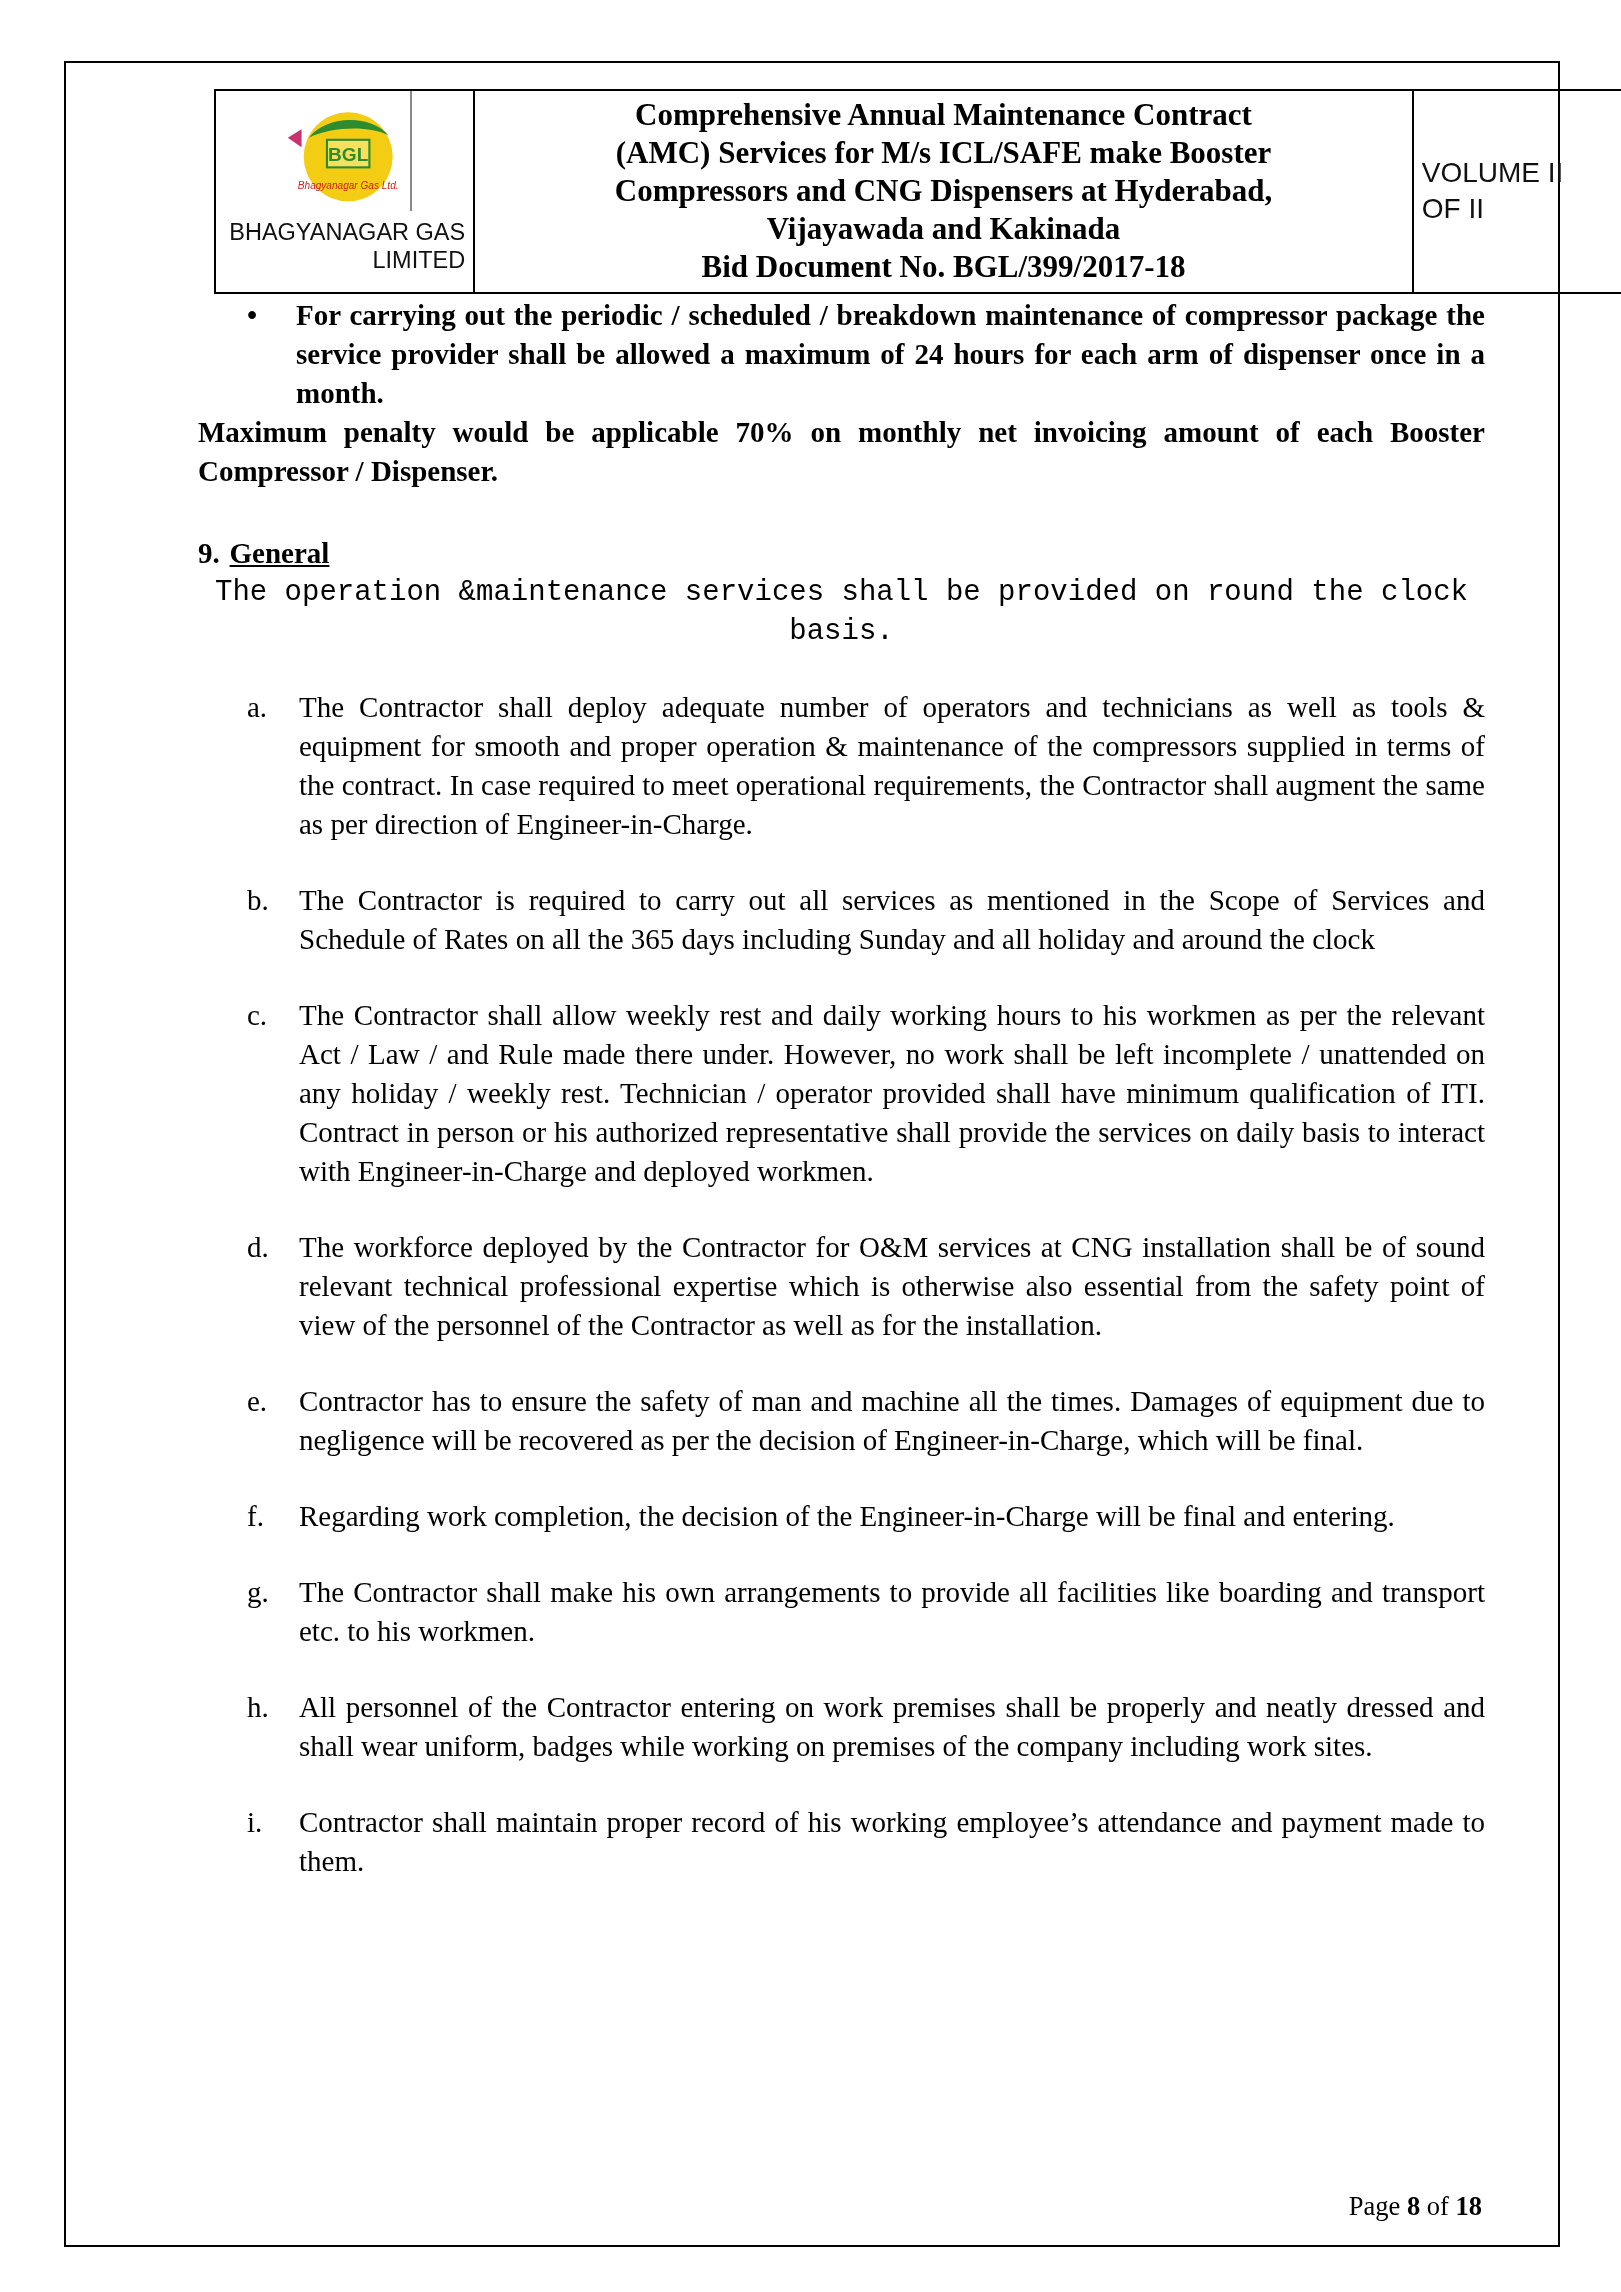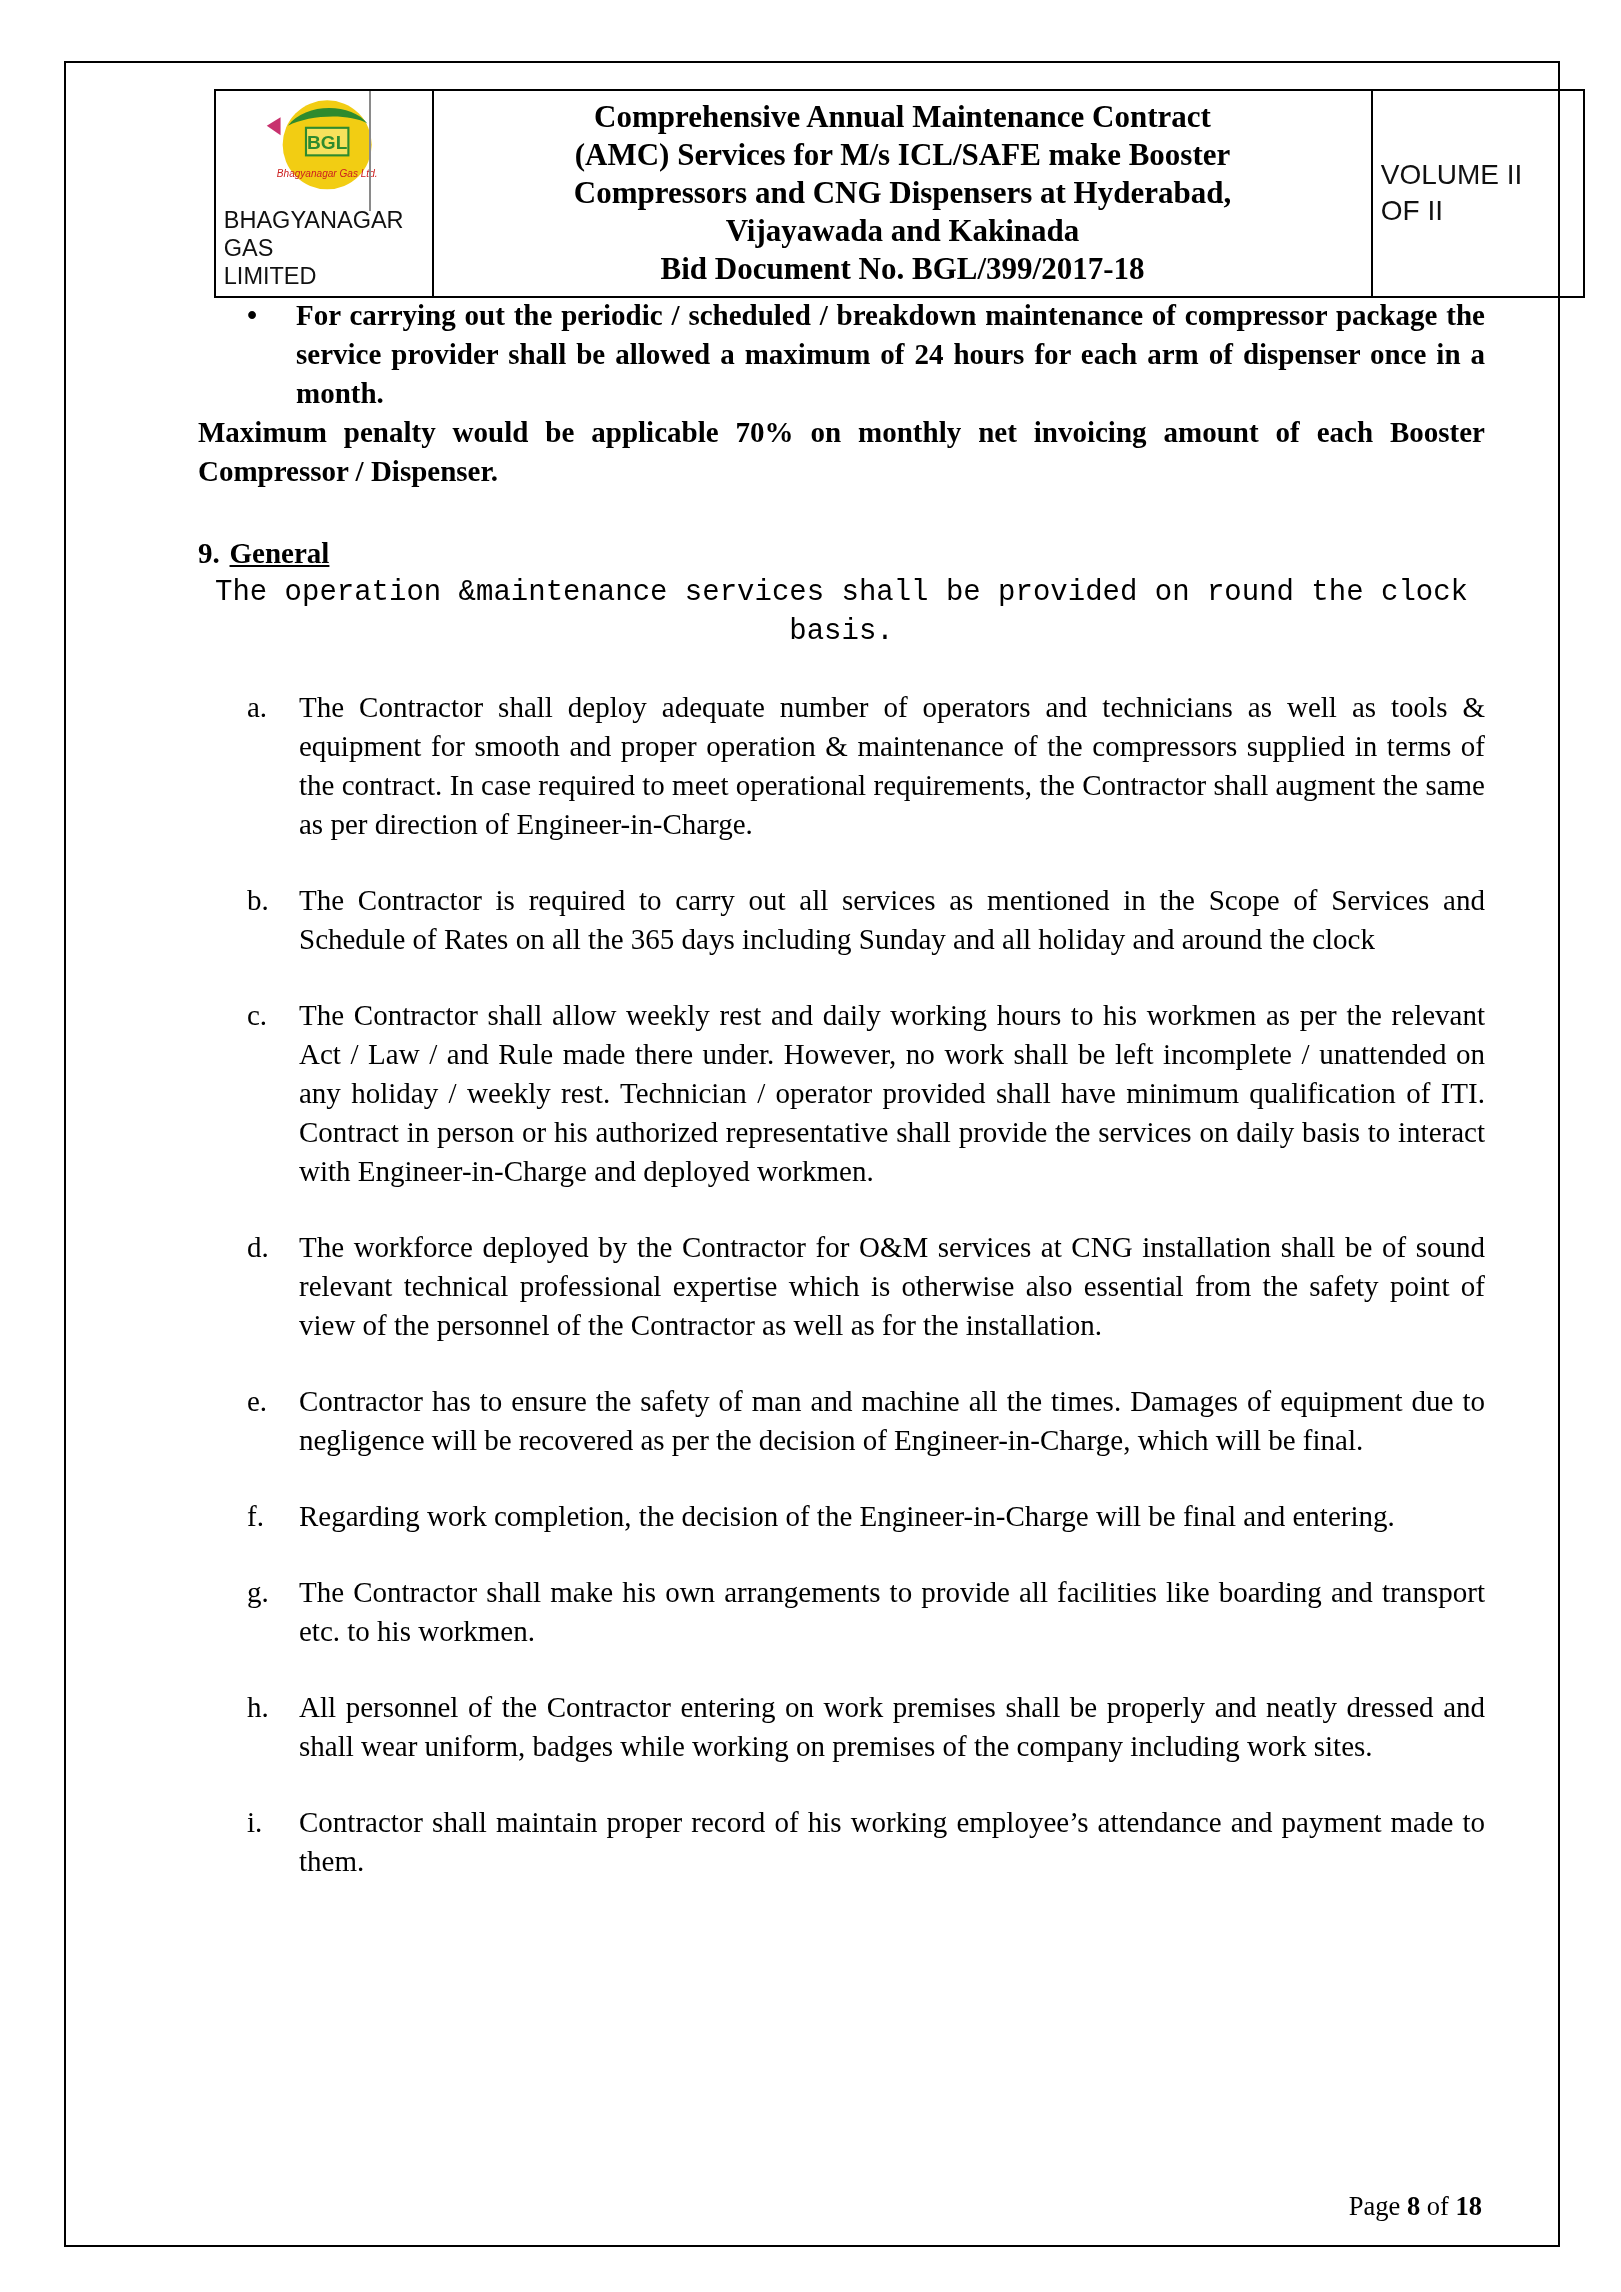--- a/index.html
+++ b/index.html
@@ -28,21 +28,21 @@
     top: 25.5px;
     width: 1270px;
     border-collapse: collapse;
     table-layout: fixed;
   }
   .header-table td {
     border: 2.9px solid #000000;
     vertical-align: middle;
     padding: 5.9px 7.8px;
   }
-  .logo-cell  { width: 218px; text-align: left; position: relative; }
+  .logo-cell  { width: 259px; text-align: right; position: relative; }
   .title-cell { width: 939px; text-align: center; }
   .volume-cell{ width: 212px; text-align: left; }
   .logo-divider {
     position: absolute;
     top: 0;
     right: 61px;
     width: 2px;
     height: 120px;
     background: #8a8a8a;
   }

